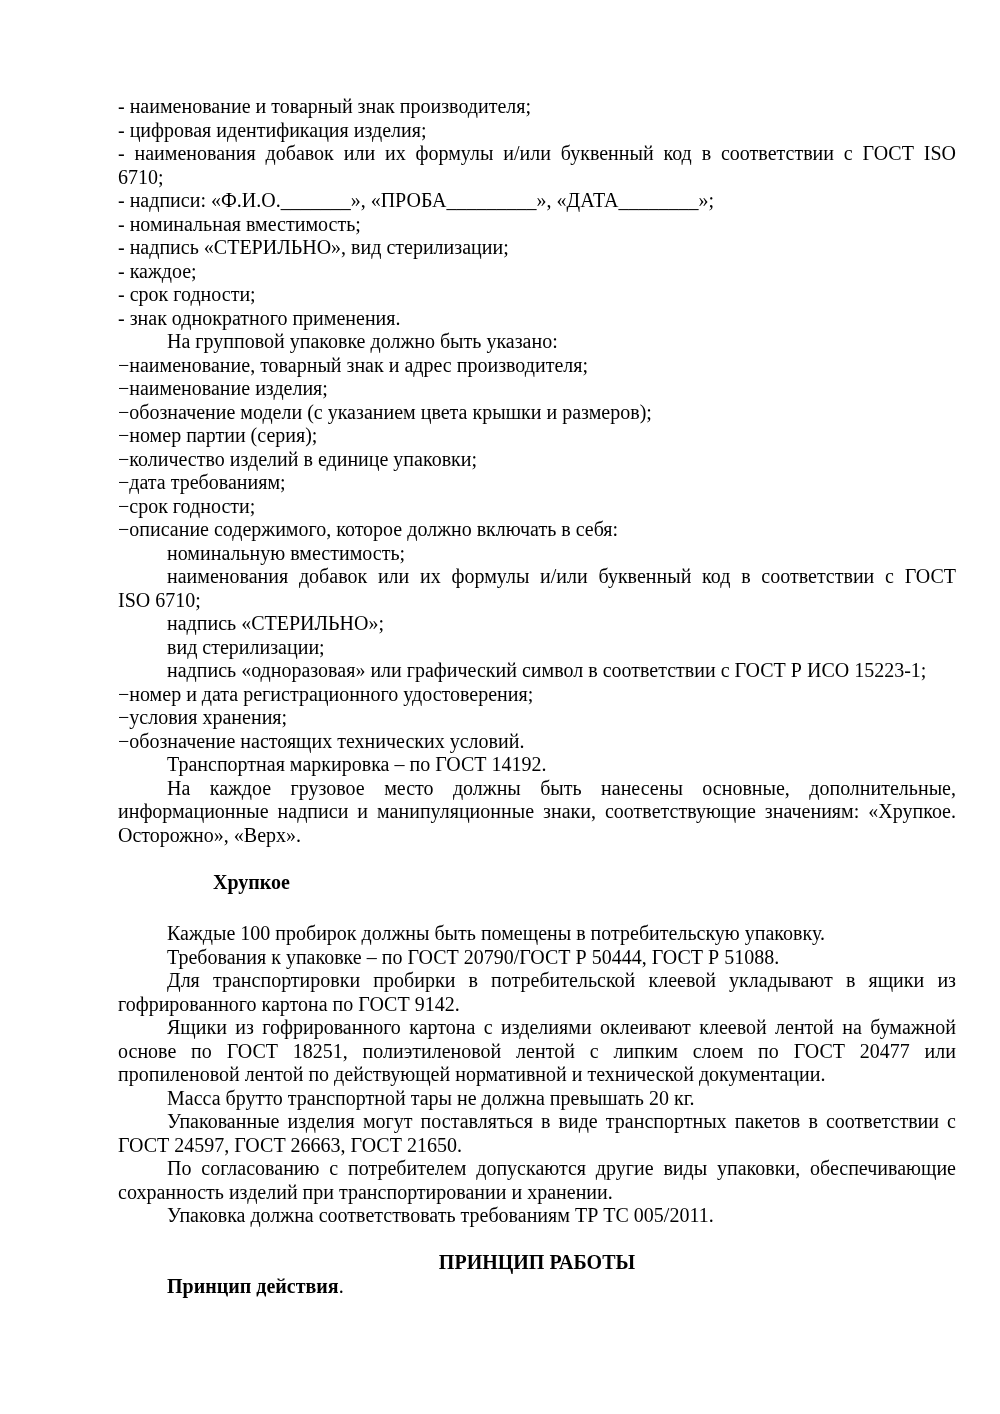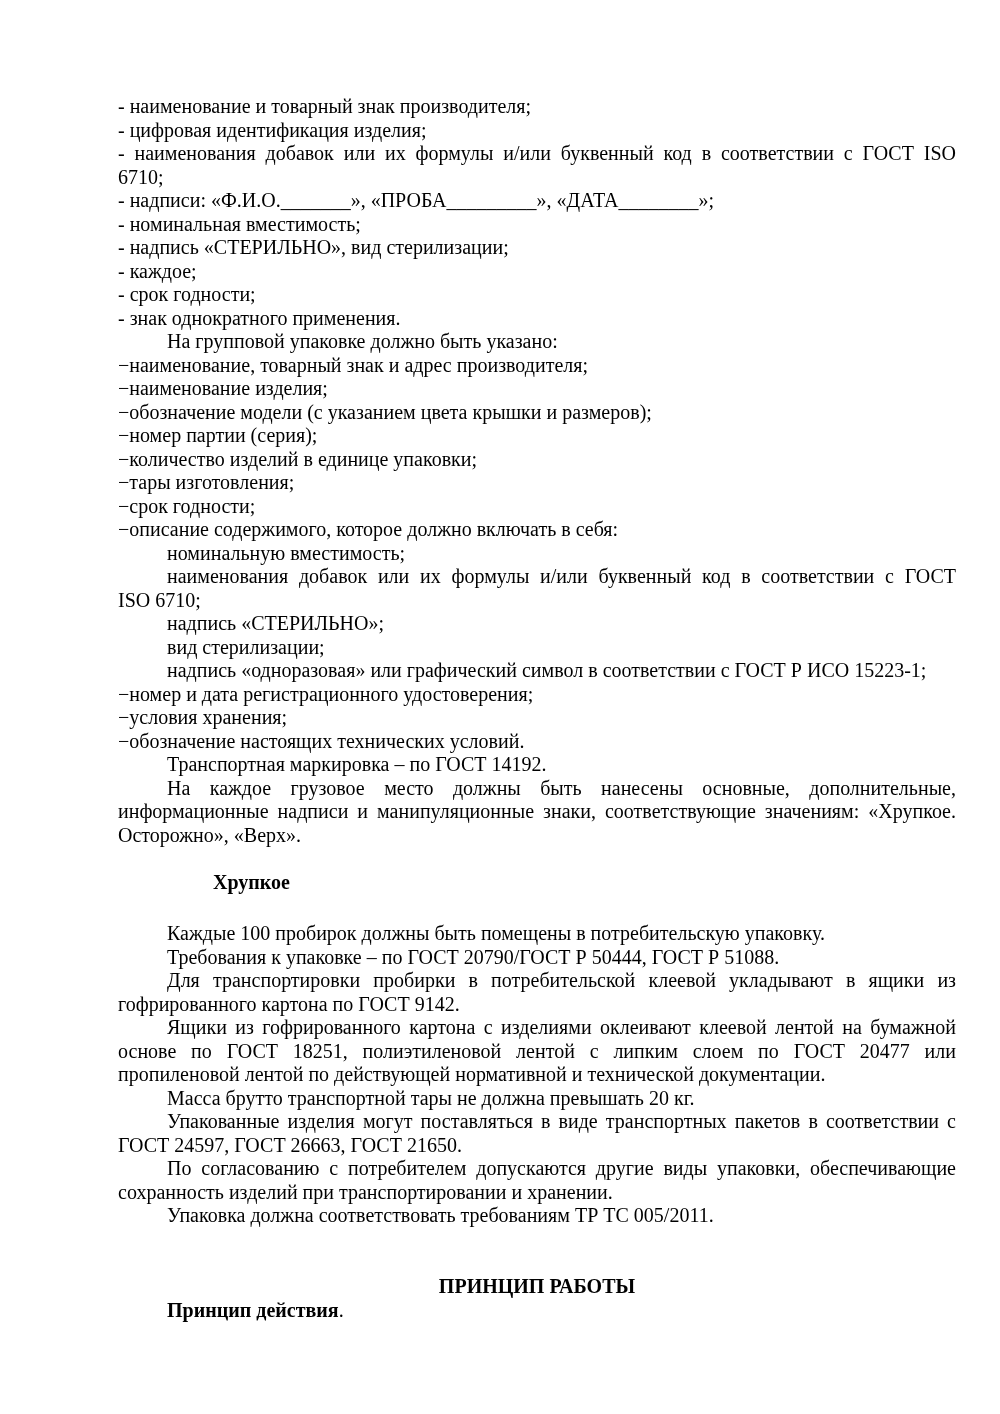--- a/index.html
+++ b/index.html
@@ -40,21 +40,21 @@
   .line.b {
     font-weight: 700;
   }
   .line .b {
     font-weight: 700;
   }
   .line.blank {
     height: 23.5px;
   }
   .line.sb {
-    margin-top: 24px;
+    margin-top: 0;
   }
 </style>
 </head>
 <body>
 
 <div class="page">
   <div class="content" id="doc-content">
       <div class="line">- наименование и товарный знак производителя;</div>
       <div class="line">- цифровая идентификация изделия;</div>
       <div class="line j">- наименования добавок или их формулы и/или буквенный код в соответствии с ГОСТ ISO</div>
@@ -64,21 +64,21 @@
       <div class="line">- надпись «СТЕРИЛЬНО», вид стерилизации;</div>
       <div class="line">- каждое;</div>
       <div class="line">- срок годности;</div>
       <div class="line">- знак однократного применения.</div>
       <div class="line" style="text-indent: 49px;">На групповой упаковке должно быть указано:</div>
       <div class="line">−наименование, товарный знак и адрес производителя;</div>
       <div class="line">−наименование изделия;</div>
       <div class="line">−обозначение модели (с указанием цвета крышки и размеров);</div>
       <div class="line">−номер партии (серия);</div>
       <div class="line">−количество изделий в единице упаковки;</div>
-      <div class="line">−тары изготовления;</div>
+      <div class="line">−дата требованиям;</div>
       <div class="line">−срок годности;</div>
       <div class="line">−описание содержимого, которое должно включать в себя:</div>
       <div class="line" style="text-indent: 49px;">номинальную вместимость;</div>
       <div class="line j" style="text-indent: 49px;">наименования добавок или их формулы и/или буквенный код в соответствии с ГОСТ</div>
       <div class="line">ISO 6710;</div>
       <div class="line" style="text-indent: 49px;">надпись «СТЕРИЛЬНО»;</div>
       <div class="line" style="text-indent: 49px;">вид стерилизации;</div>
       <div class="line" style="text-indent: 49px;">надпись «одноразовая» или графический символ в соответствии с ГОСТ Р ИСО 15223-1;</div>
       <div class="line">−номер и дата регистрационного удостоверения;</div>
       <div class="line">−условия хранения;</div>

